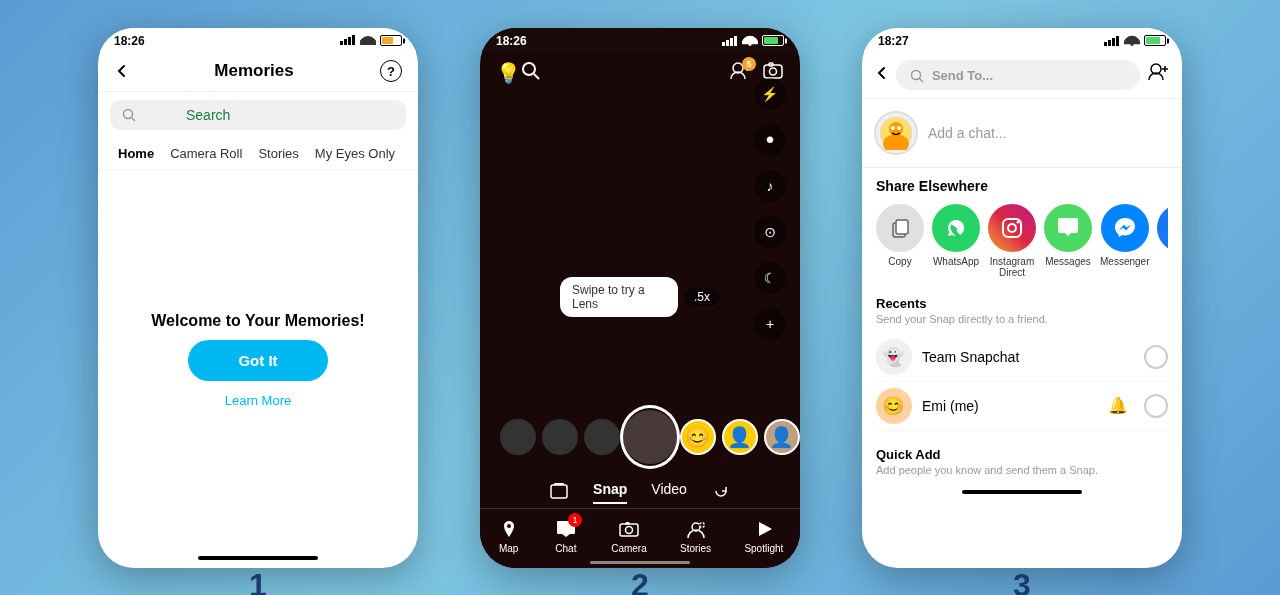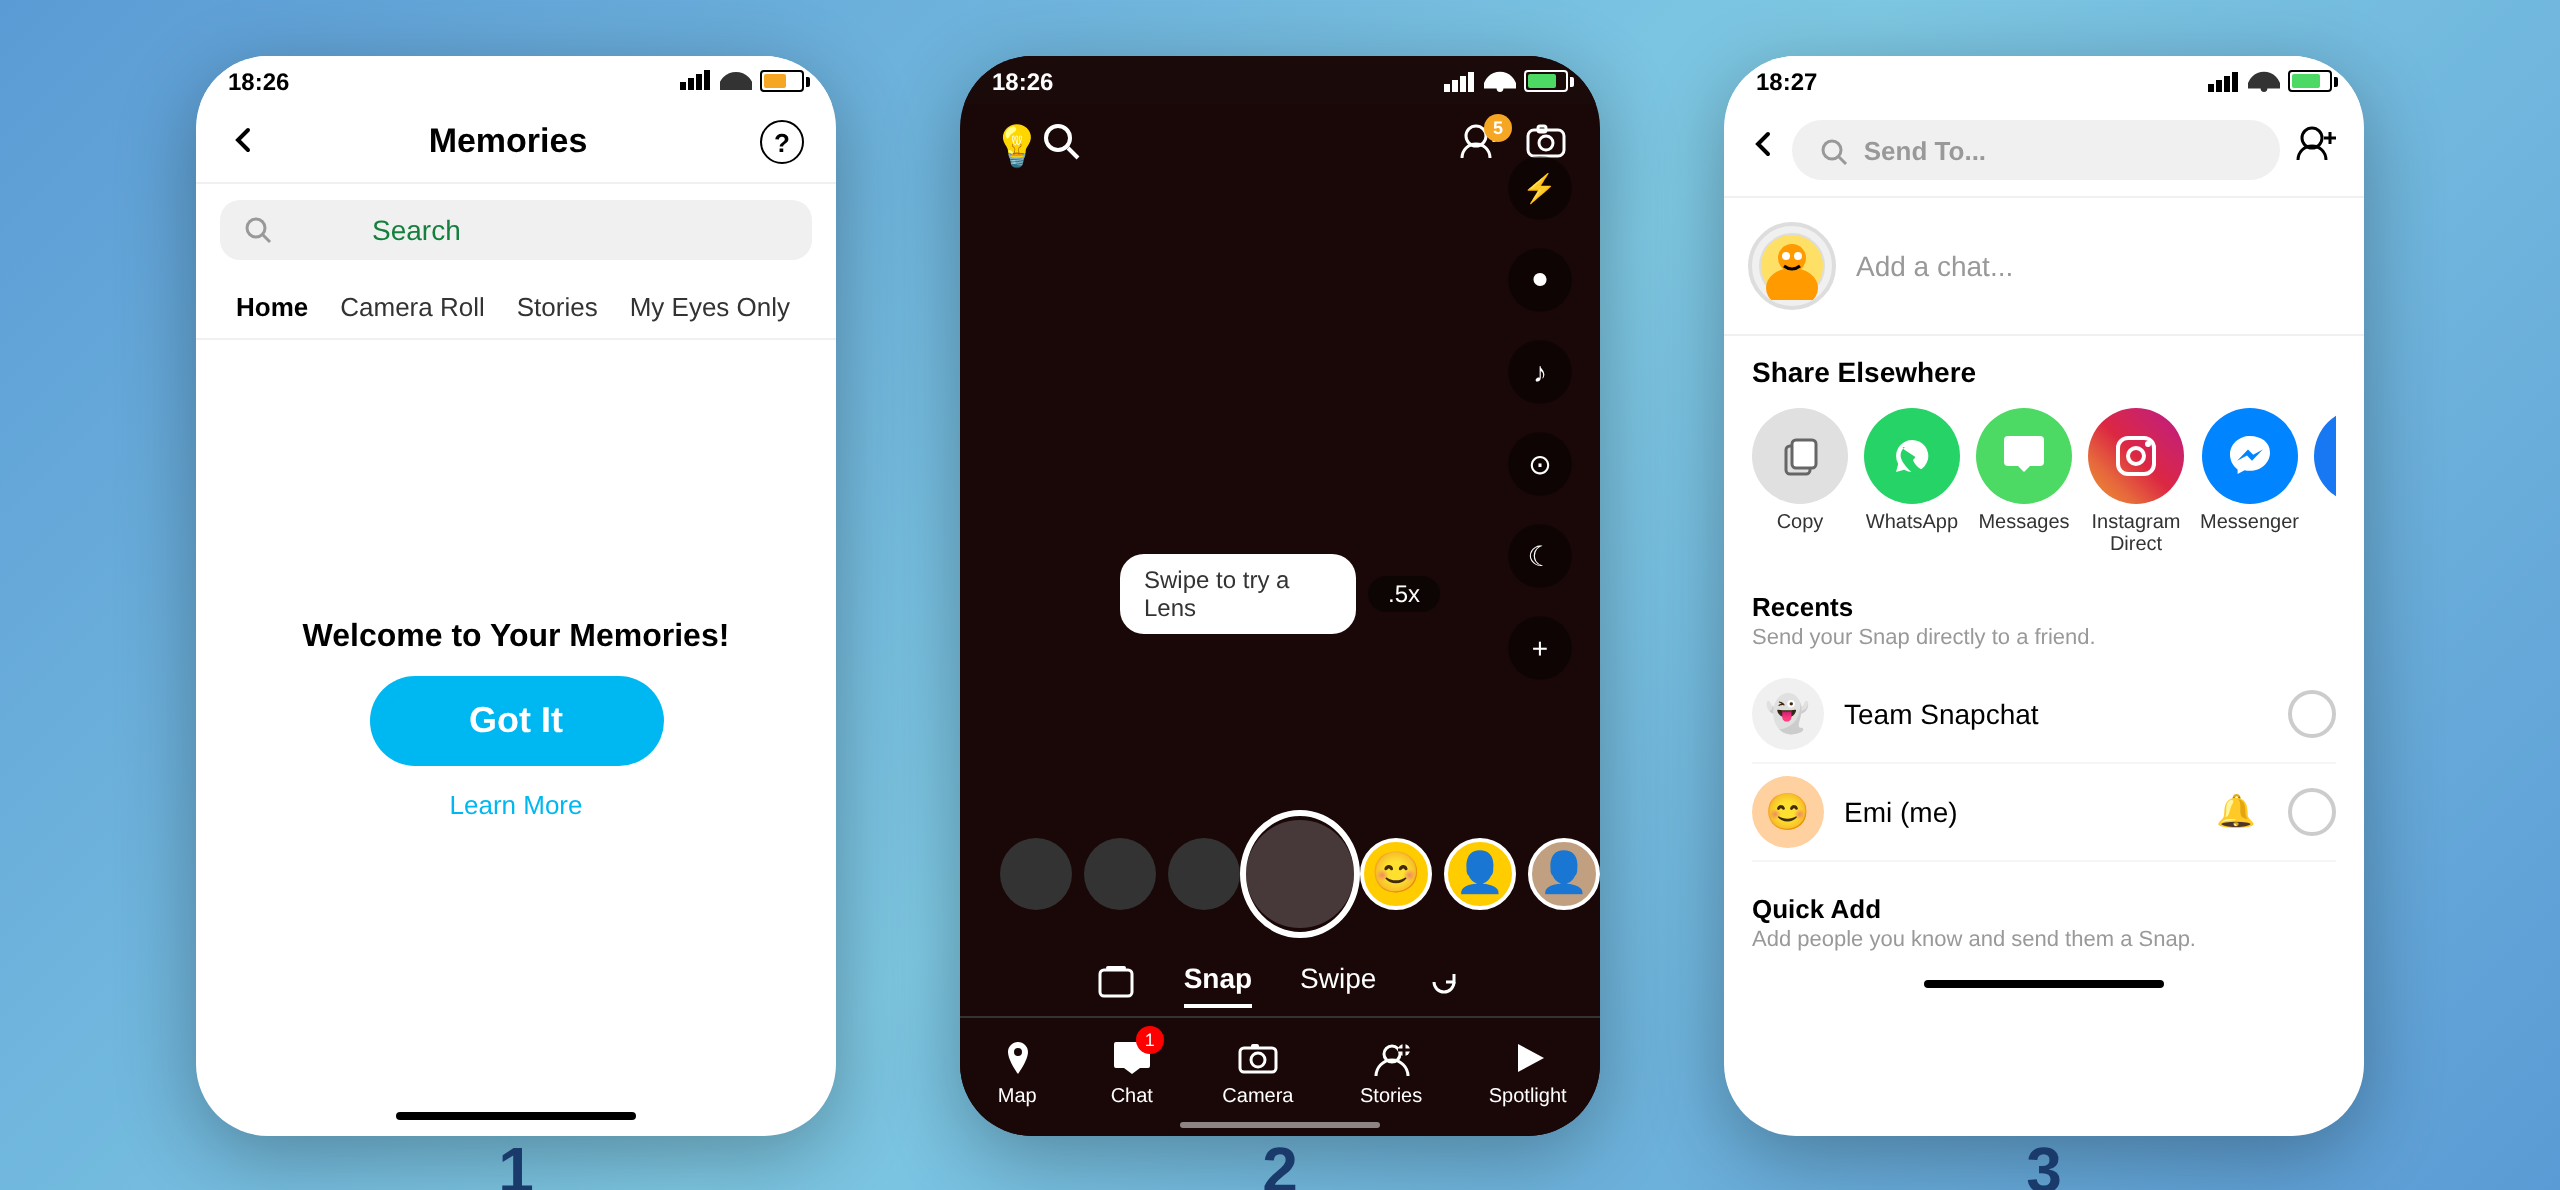--- a/index.html
+++ b/index.html
@@ -167,21 +167,21 @@
       line-height: 1.4;
       margin-bottom: 24px;
     }
 
     .got-it-btn {
       background: #00b8f1;
       color: white;
       border: none;
       border-radius: 24px;
       padding: 12px 50px;
-      font-size: 18px;
+      font-size: 15px;
       font-weight: 600;
       cursor: pointer;
       margin-bottom: 12px;
     }
 
     .learn-more-link {
       color: #00b8f1;
       font-size: 13px;
       cursor: pointer;
     }
@@ -679,21 +679,21 @@
       </div>
 
       <div class="camera-mode-bar">
         <div style="display:flex;align-items:center;gap:8px;">
           <svg width="20" height="20" viewBox="0 0 20 20">
               <rect x="2" y="3" width="16" height="13" rx="2" stroke="white" stroke-width="1.5" fill="none"></rect>
               <rect x="5" y="1" width="10" height="2" rx="1" fill="white"></rect>
             </svg>
         </div>
         <span class="active">Snap</span>
-        <span>Swipe</span>
+        <span>Video</span>
         <div>
           <svg width="20" height="20" viewBox="0 0 20 20">
               <path d="M15 10A5 5 0 115 10" stroke="white" stroke-width="1.5" fill="none"></path>
               <path d="M15 6v4h-4" stroke="white" stroke-width="1.5" fill="none"></path>
             </svg>
         </div>
       </div>
 
       <div class="bottom-nav">
         <div class="nav-item">
@@ -829,40 +829,40 @@
               <svg width="26" height="26" viewBox="0 0 26 26">
                   <circle cx="13" cy="13" r="10" fill="#25d366"></circle>
                   <path d="M13 5a8 8 0 00-6.9 12l-1.1 4 4.1-1.1A8 8 0 1013 5z" fill="white"></path>
                   <path d="M10 8.5c-.3 0-.8.1-1.2.6-.4.5-1.5 1.5-1.5 3.5s1.5 4 1.7 4.3 3 4.5 7.2 6.3c4.3 1.8 4.3 1.2 5 1.1.8-.1 2.5-1 2.8-2 .4-1 .4-1.8.3-2s-.3-.3-.6-.5l-2-.9c-.3-.1-.5-.2-.7.2l-1 1.3c-.2.2-.4.2-.6.1-1-.5-4.1-1.5-5.8-5.1-.1-.3 0-.5.1-.6l.7-.8c.2-.2.2-.4.1-.6L9 9.7c-.2-.5-.5-1.3-1-1.2z" fill="#25d366"></path>
                 </svg>
             </div>
             <span class="share-icon-label">WhatsApp</span>
           </div>
 
           <div class="share-icon-item">
-            <div class="share-icon-circle" style="background:#4cd964;">
-              <svg width="26" height="26" viewBox="0 0 26 26">
-                  <path d="M21 3H5a2 2 0 00-2 2v11a2 2 0 002 2h5l3 3 3-3h5a2 2 0 002-2V5a2 2 0 00-2-2z" fill="white"></path>
-                </svg>
-            </div>
-            <span class="share-icon-label">Messages</span>
-          </div>
-
-          <div class="share-icon-item">
             <div class="share-icon-circle" style="background: linear-gradient(45deg, #f09433 0%,#e6683c 25%,#dc2743 50%,#cc2366 75%,#bc1888 100%);">
               <svg width="26" height="26" viewBox="0 0 26 26">
                   <rect x="4" y="4" width="18" height="18" rx="5" stroke="white" stroke-width="2" fill="none"></rect>
                   <circle cx="13" cy="13" r="4" stroke="white" stroke-width="2" fill="none"></circle>
                   <circle cx="19" cy="7" r="1.5" fill="white"></circle>
                 </svg>
             </div>
             <span class="share-icon-label" style="text-align:center;font-size:10px;color:#333;">Instagram<br>Direct</span>
           </div>
 
           <div class="share-icon-item">
+            <div class="share-icon-circle" style="background:#4cd964;">
+              <svg width="26" height="26" viewBox="0 0 26 26">
+                  <path d="M21 3H5a2 2 0 00-2 2v11a2 2 0 002 2h5l3 3 3-3h5a2 2 0 002-2V5a2 2 0 00-2-2z" fill="white"></path>
+                </svg>
+            </div>
+            <span class="share-icon-label">Messages</span>
+          </div>
+
+          <div class="share-icon-item">
             <div class="share-icon-circle" style="background:#0084ff;">
               <svg width="26" height="26" viewBox="0 0 26 26">
                   <path d="M13 3C7.5 3 3 7.1 3 12.2c0 3 1.5 5.7 3.8 7.5V22l3.5-1.9c.9.2 1.8.3 2.7.3 5.5 0 10-4.1 10-9.2S18.5 3 13 3zm1 12.4l-2.5-2.7-4.9 2.7 5.4-5.7 2.6 2.7 4.8-2.7-5.4 5.7z" fill="white"></path>
                 </svg>
             </div>
             <span class="share-icon-label">Messenger</span>
           </div>
 
           <div class="share-icon-item">
             <div class="share-icon-circle" style="background:#1877f2;">

